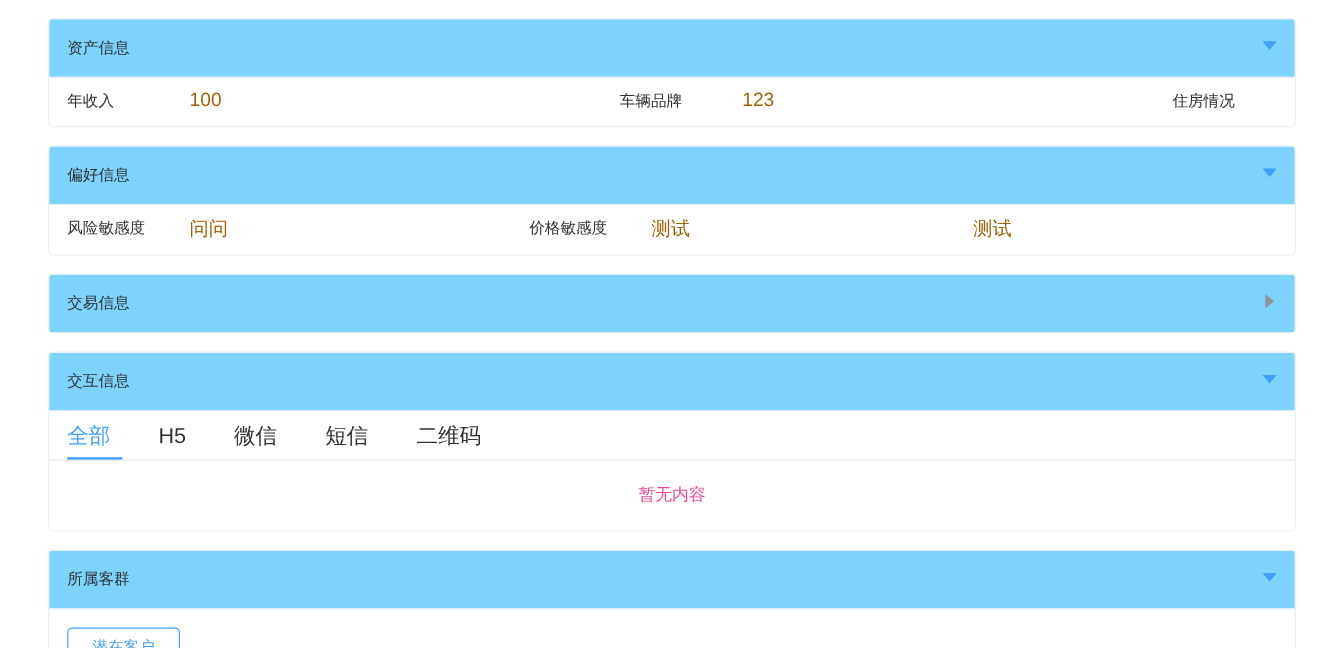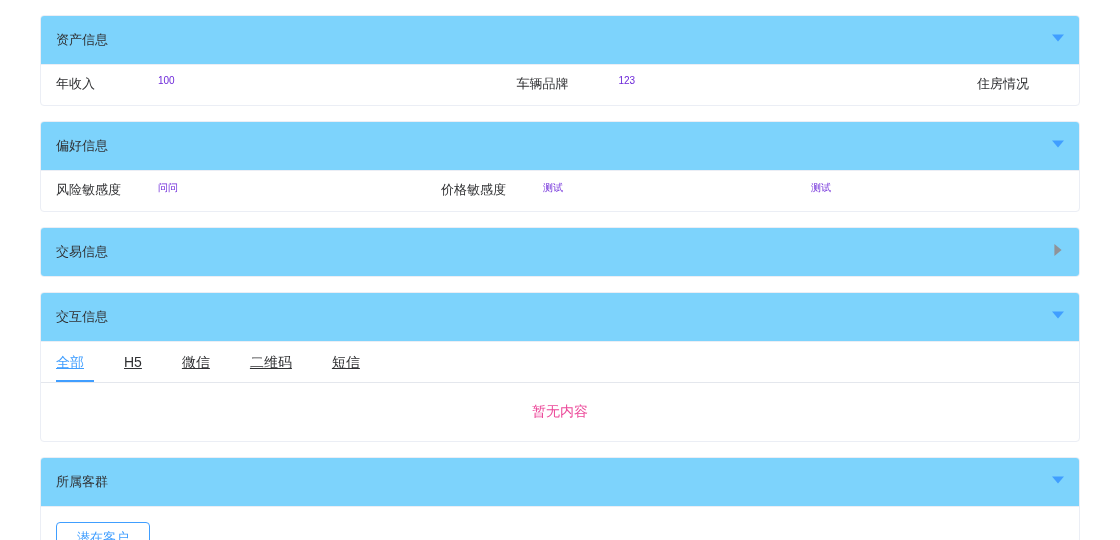--- a/index.html
+++ b/index.html
@@ -54,38 +54,37 @@
     }
     .cell-label {
       width: 117px;
       padding: 10px 0 10px 15px;
       font-size: 13px;
       color: #303133;
     }
     .cell-value {
       flex: 1;
       padding: 10px 0 10px 0;
-      font-size: 10px;
-      color: #6d28d9;
+      font-size: 16px;
+      color: #a16207;
     }
     .tabs {
       display: flex;
       border-bottom: 1px solid #e4e7ed;
       padding: 0 15px;
     }
     .tab {
       height: 40px;
       line-height: 40px;
       padding: 0 20px;
-      font-size: 14px;
+      font-size: 18px;
       color: #303133;
       cursor: pointer;
       position: relative;
       font-weight: 500;
-      text-decoration: underline;
     }
     .tab:first-child {
       padding-left: 0;
     }
     .tab.active {
       color: #409eff;
     }
     .tab.active::after {
       content: '';
       position: absolute;
@@ -186,22 +185,22 @@
       <svg class="svg-icon" viewBox="0 0 10 6" fill="currentColor">
           <path d="M0 0 L10 0 L5 6 Z"></path>
         </svg>
     </span>
   </div>
   <div class="panel-body">
     <div class="tabs">
       <div class="tab active">全部</div>
       <div class="tab">H5</div>
       <div class="tab">微信</div>
+      <div class="tab">短信</div>
       <div class="tab">二维码</div>
-      <div class="tab">短信</div>
     </div>
     <div class="empty-content">暂无内容</div>
   </div>
 </div>
 
 <div class="panel">
   <div class="panel-header">
     <span class="panel-header-title">所属客群</span>
     <span class="expand-icon">
       <svg class="svg-icon" viewBox="0 0 10 6" fill="currentColor">

